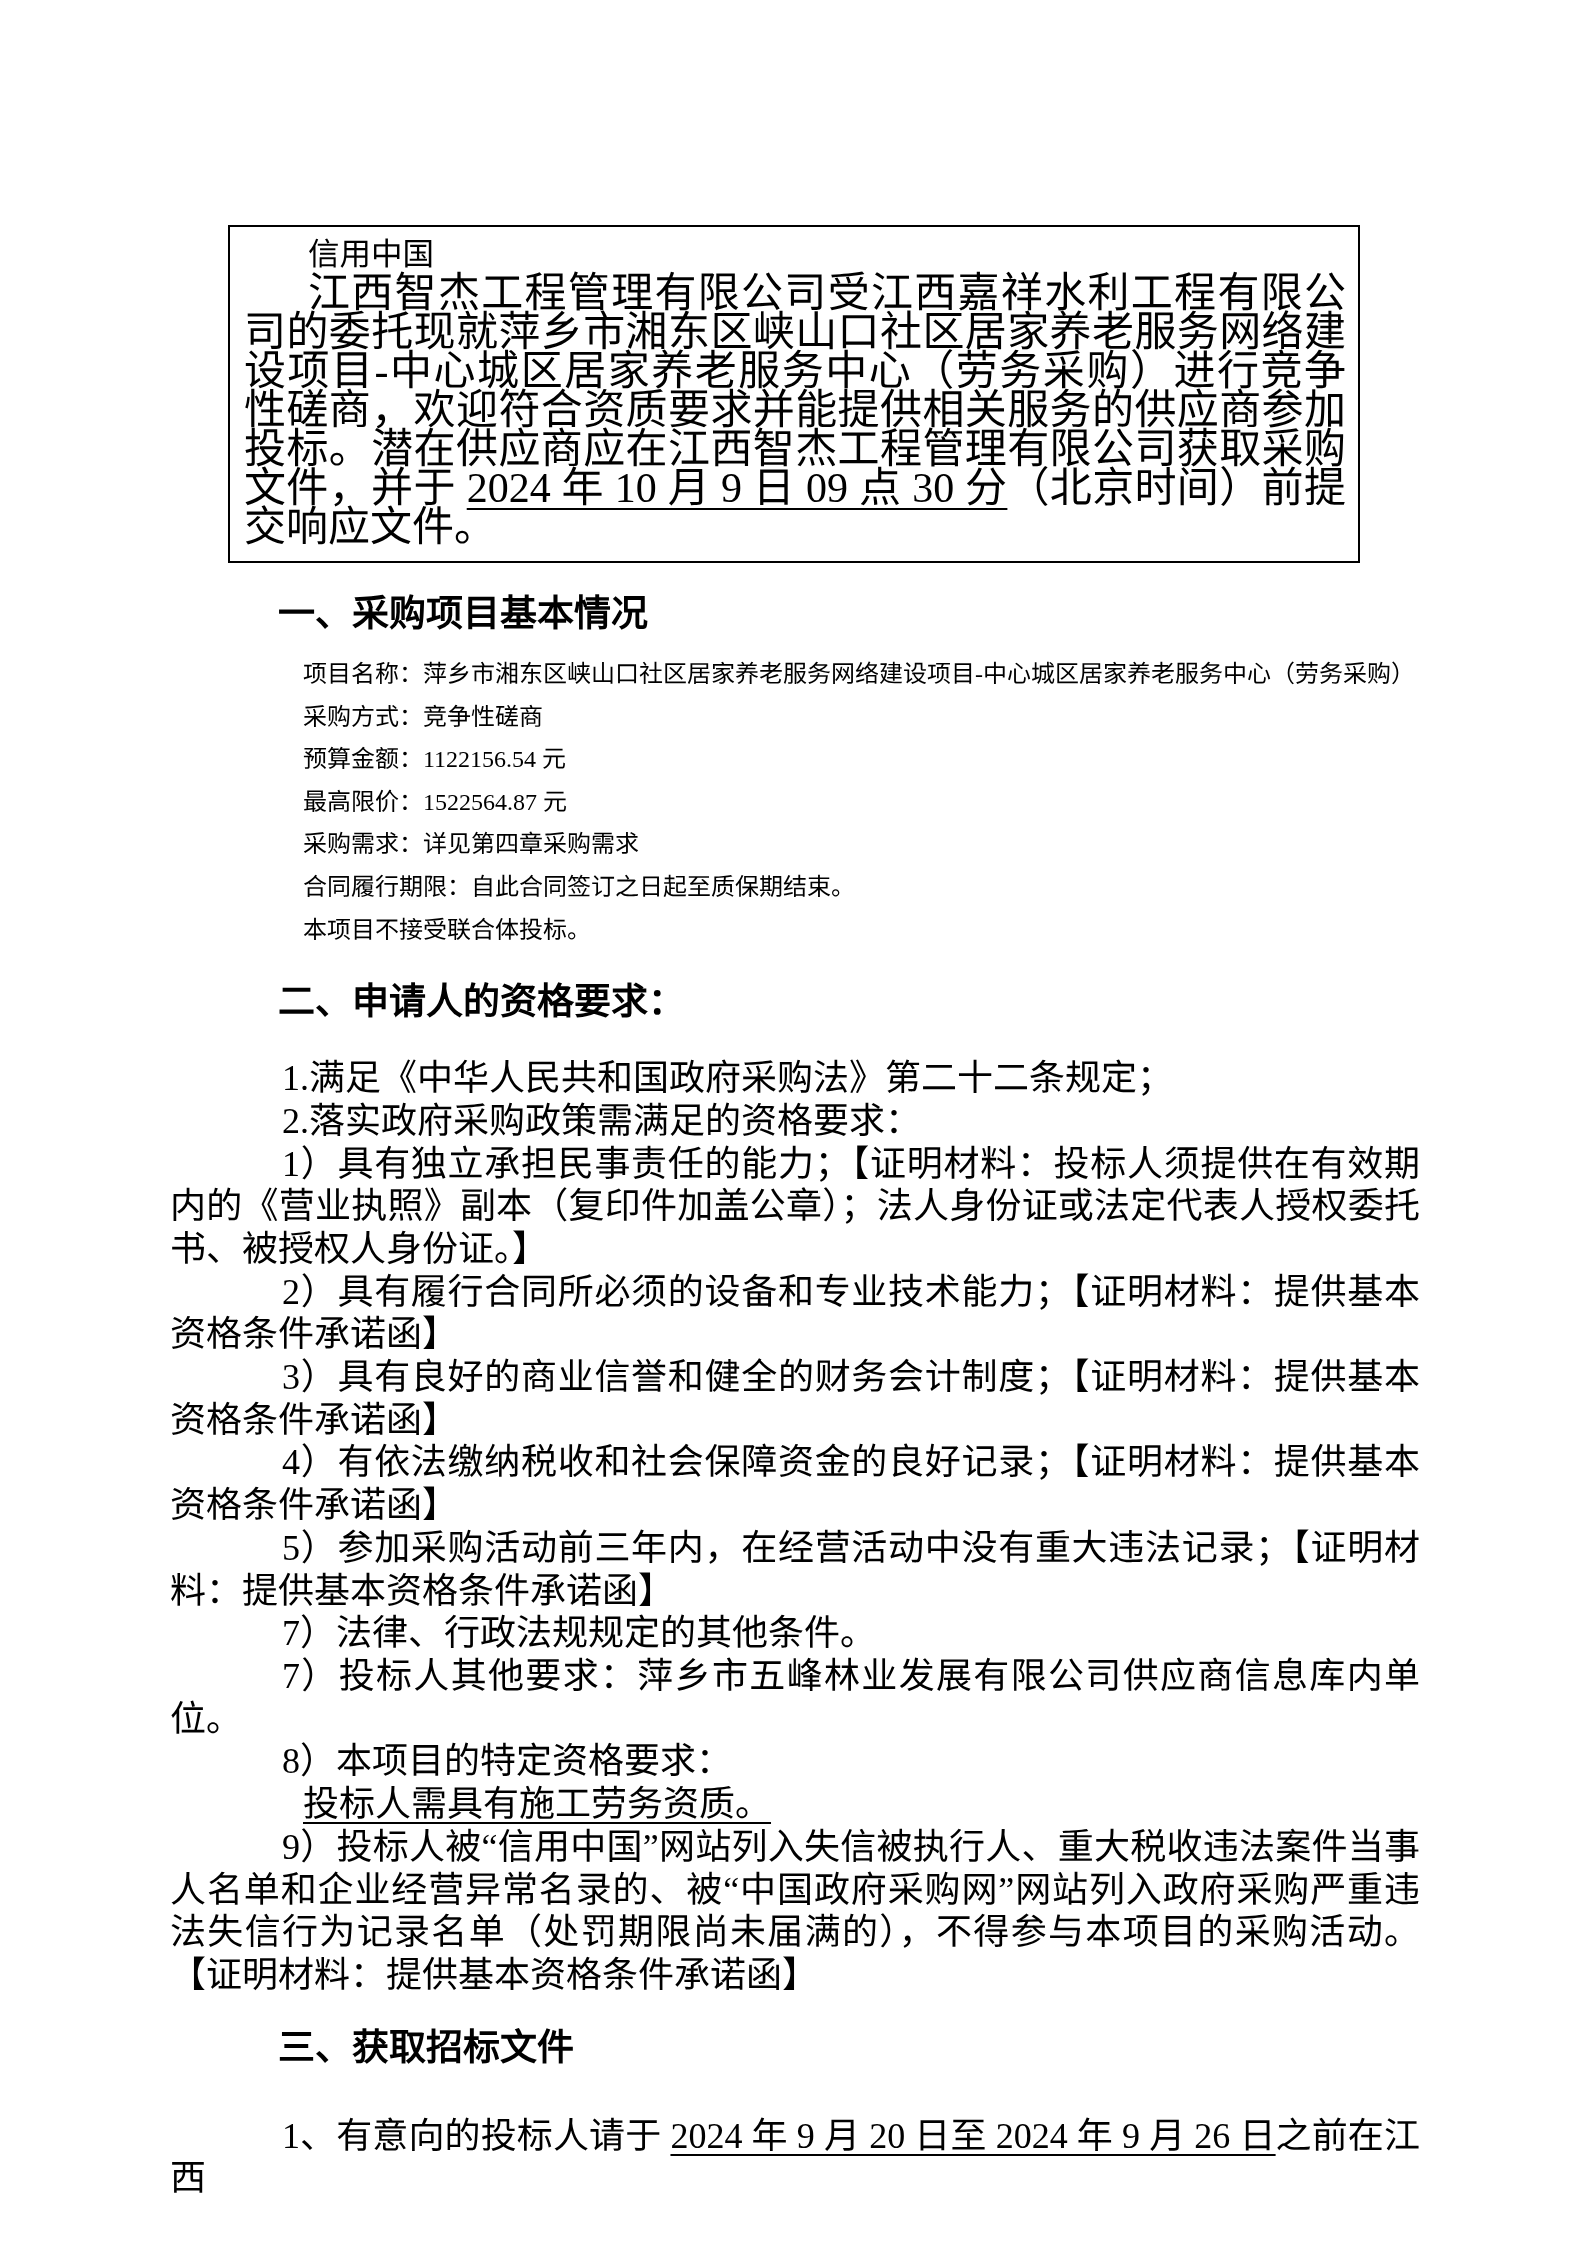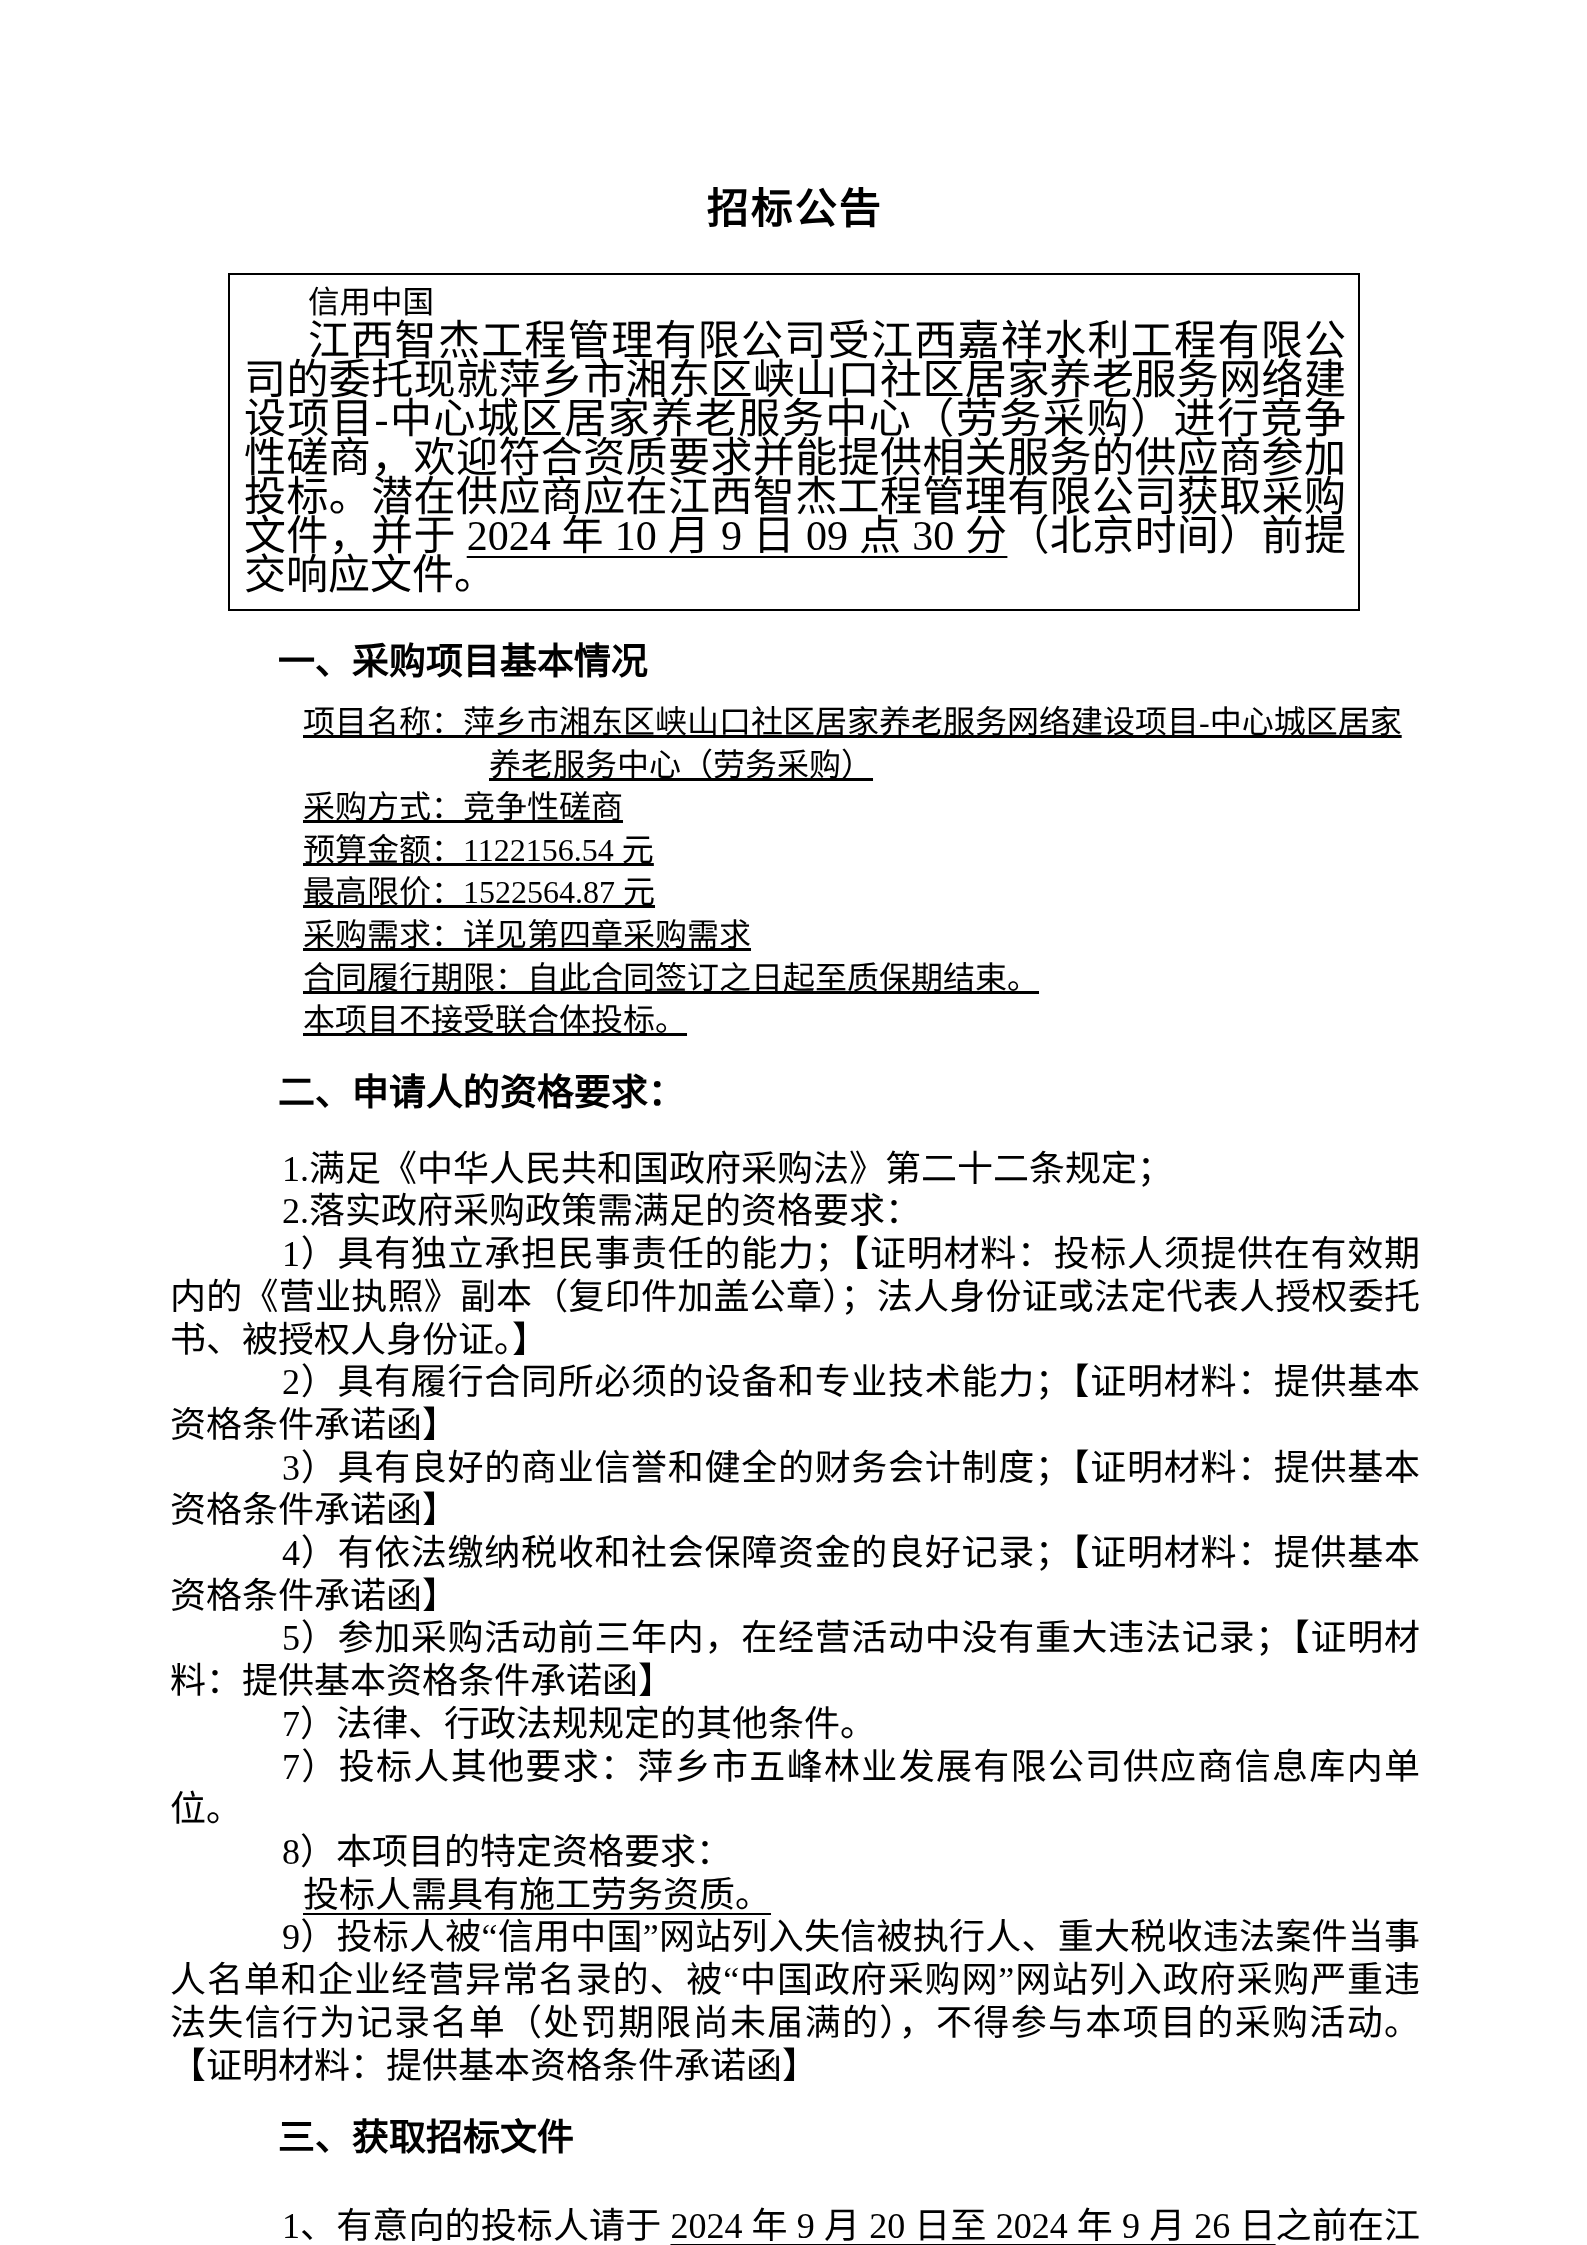--- a/index.html
+++ b/index.html
@@ -52,23 +52,22 @@
   }
   .sec-heading {
     margin: 26px 0 0 0;
     padding-left: 108px;
     font-size: 37px;
     line-height: 50px;
     font-weight: 700;
   }
   .kv-block {
     margin: 14px 0 0 133px;
-    font-size: 32px;
+    font-size: 24px;
     line-height: 42.6px;
-    text-decoration: underline;
   }
   .kv-hang {
     margin: 0;
     padding-left: 186px;
     text-indent: -186px;
   }
   .kv-line {
     margin: 0;
   }
   .sec-body {
@@ -86,21 +85,20 @@
   }
   .sec3-para {
     margin-top: 42px;
   }
 </style>
 </head>
 <body>
 
 <div class="page">
 
-  <h1 class="doc-title">招标公告</h1>
 
   <div class="overview-box">
     <p class="box-heading">信用中国</p>
     <p class="box-para"><span>江西智杰工程管理有限公司受江西嘉祥水利工程有限公司的委托现就萍乡市湘东区峡山口社区居家养老服务网络建设项目-中心城区居家养老服务中心（劳务采购）进行竞争性磋商，欢迎符合资质要求并能提供相关服务的供应商参加投标。潜在供应商应在江西智杰工程管理有限公司获取采购文件，并于 </span><span class="underlined">2024 年 10 月 9 日 09 点 30 分</span><span>（北京时间）前提交响应文件。</span></p>
   </div>
 
   <h2 class="sec-heading">一、采购项目基本情况</h2>
 
   <div class="kv-block">
     <p class="kv-hang"><span>项目名称：</span><span>萍乡市湘东区峡山口社区居家养老服务网络建设项目-中心城区居家养老服务中心（劳务采购）</span></p>

